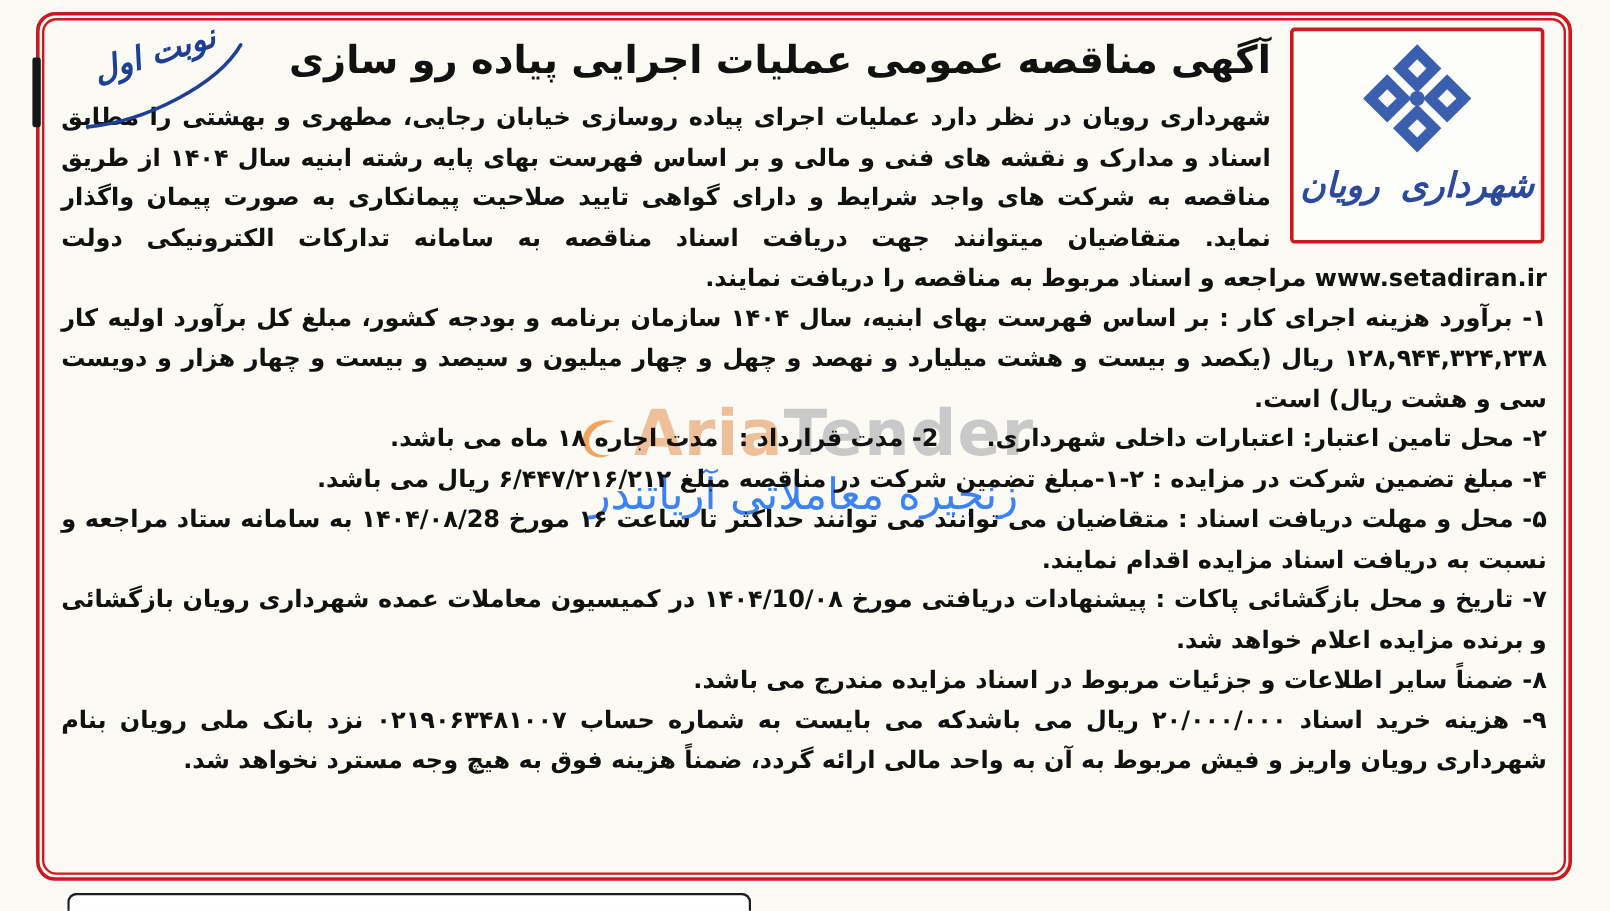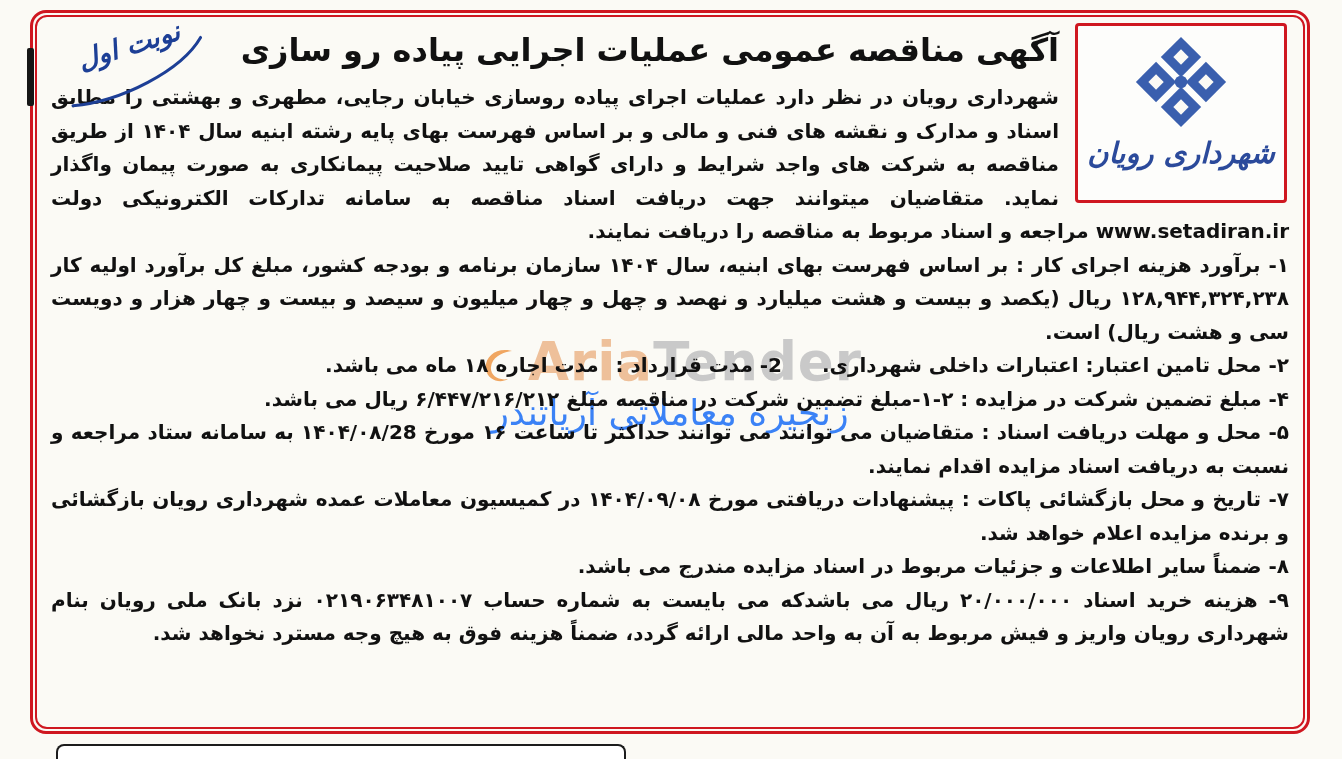--- a/index.html
+++ b/index.html
@@ -42,20 +42,21 @@
   
   .logo-box {
     float: right;
     width: 212px; height: 180px;
     border: 3px solid #cf1720;
     border-radius: 4px;
     margin: 2px 2px 8px 16px;
     text-align: center;
     padding-top: 8px;
     background: rgba(255,255,255,.55);
+    font-family: Liberation Mono, monospace;
   }
   .logo-org {
     color: #2b4a9b;
     font-size: 29px;
     font-weight: bold;
     font-style: italic;
     margin-top: 2px;
     white-space: nowrap;
   }
 
@@ -181,21 +182,21 @@
     </div>
 
     <h1 class="title">آگهی مناقصه عمومی عملیات اجرایی پیاده رو سازی</h1>
 
     <p class="body-text">شهرداری رویان در نظر دارد عملیات اجرای پیاده روسازی خیابان رجایی، مطهری و بهشتی را مطابق اسناد و مدارک و نقشه های فنی و مالی و بر اساس فهرست بهای پایه رشته ابنیه سال ۱۴۰۴ از طریق مناقصه به شرکت های واجد شرایط و دارای گواهی تایید صلاحیت پیمانکاری به صورت پیمان واگذار نماید. متقاضیان میتوانند جهت دریافت اسناد مناقصه به سامانه تدارکات الکترونیکی دولت www.setadiran.ir مراجعه و اسناد مربوط به مناقصه را دریافت نمایند.</p>
 
     <p class="body-text">۱-  برآورد هزینه اجرای کار : بر اساس فهرست بهای ابنیه، سال ۱۴۰۴ سازمان برنامه و بودجه کشور، مبلغ کل برآورد اولیه کار ۱۲۸,۹۴۴,۳۲۴,۲۳۸ ریال (یکصد و بیست و هشت میلیارد و نهصد و چهل و چهار میلیون و سیصد و بیست و چهار هزار و دویست سی و هشت ریال) است.</p>
     <p class="body-text">۲-  محل تامین اعتبار: اعتبارات داخلی شهرداری.  2-  مدت قرارداد :  مدت اجاره ۱۸ ماه می  باشد.</p>
     <p class="body-text">۴-  مبلغ تضمین شرکت در مزایده : ۲-۱-مبلغ تضمین شرکت در مناقصه مبلغ ۶/۴۴۷/۲۱۶/۲۱۲ ریال می باشد.</p>
     <p class="body-text">۵-  محل و مهلت دریافت اسناد : متقاضیان می  توانند می  توانند حداکثر تا ساعت ۱۶ مورخ ۱۴۰۴/۰۸/28 به سامانه ستاد مراجعه و نسبت به دریافت اسناد مزایده اقدام نمایند.</p>
-    <p class="body-text">۷-  تاریخ و محل بازگشائی پاکات : پیشنهادات دریافتی مورخ ۱۴۰۴/۰۹/۰۸ در کمیسیون معاملات عمده شهرداری رویان بازگشائی و برنده مزایده اعلام خواهد شد.</p>
+    <p class="body-text">۷-  تاریخ و محل بازگشائی پاکات : پیشنهادات دریافتی مورخ ۱۴۰۴/10/۰۸ در کمیسیون معاملات عمده شهرداری رویان بازگشائی و برنده مزایده اعلام خواهد شد.</p>
     <p class="body-text">۸-  ضمناً سایر اطلاعات و جزئیات مربوط در اسناد مزایده مندرج می  باشد.</p>
     <p class="body-text">۹-  هزینه خرید اسناد ۲۰/۰۰۰/۰۰۰ ریال می  باشدکه می بایست به شماره حساب ۰۲۱۹۰۶۳۴۸۱۰۰۷ نزد بانک ملی رویان بنام شهرداری رویان واریز و فیش مربوط به آن به واحد مالی ارائه گردد، ضمناً هزینه فوق به هیچ وجه مسترد نخواهد شد.</p>
 
   </div>
 </div>
 
 <div class="fold-mark"></div>
 <div class="next-box"></div>
 
 </body></html>

